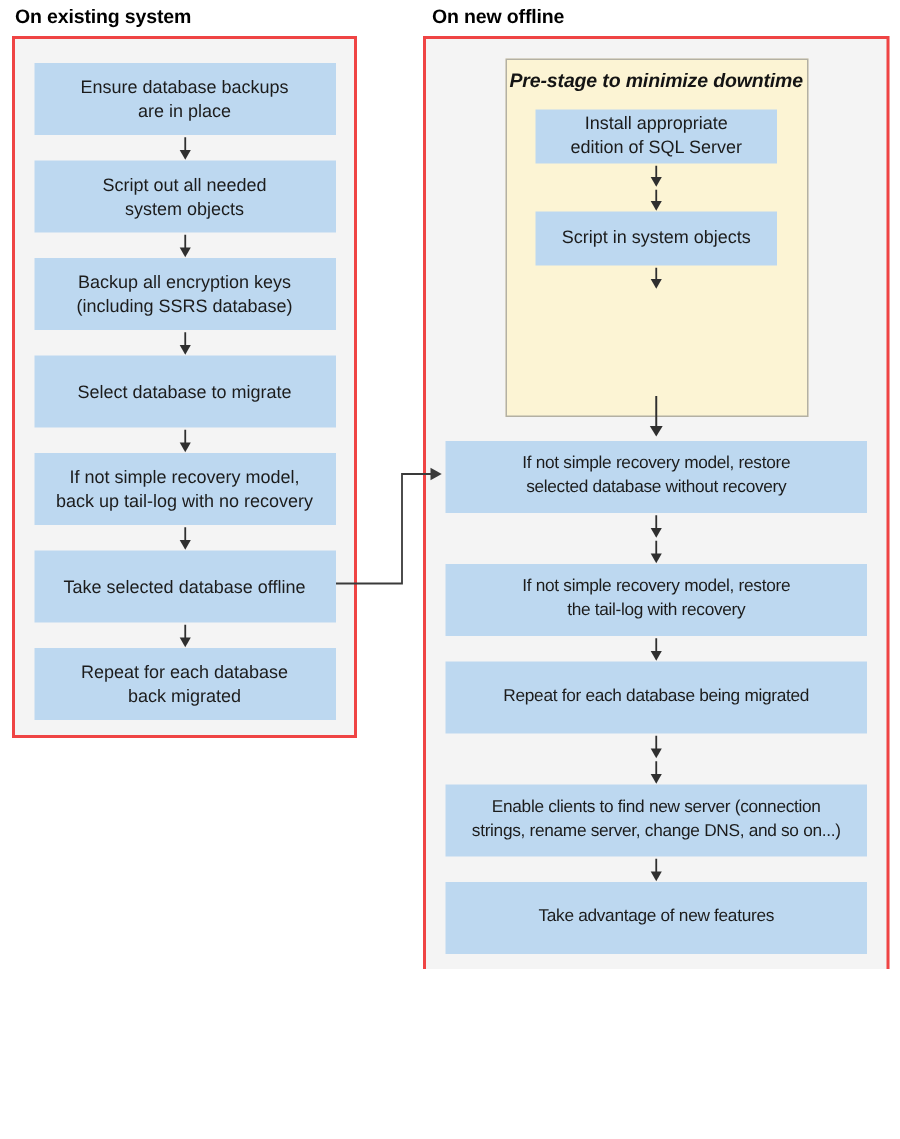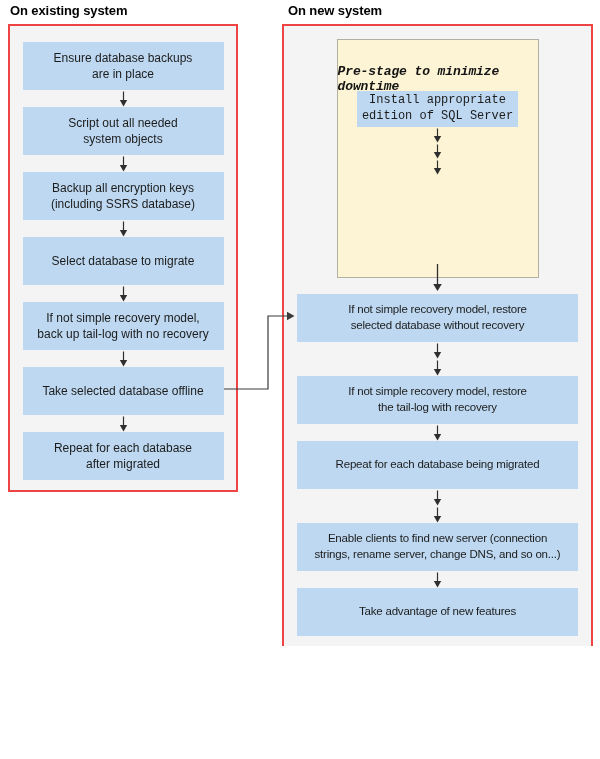--- a/index.html
+++ b/index.html
@@ -24,36 +24,36 @@
     flex:0 0 auto;
   }
   .node-l{width:201px;height:48px;}
   .node-lg{width:281px;height:48px;font-size:11.5px;letter-spacing:-0.2px;}
   .pnode{width:161px;height:36px;line-height:1.3;}
   .gap{height:17px;display:flex;align-items:center;justify-content:center;flex:0 0 auto;}
   .pgap{height:16px;display:flex;align-items:center;justify-content:center;flex:0 0 auto;}
   .gap svg,.pgap svg{display:block;}
   .prestage{
     box-sizing:border-box;width:202px;height:239px;background:#fcf4d4;border:1px solid #b3b0a3;
-    display:flex;flex-direction:column;align-items:center;padding-top:24px;flex:0 0 auto;font-family:Liberation Mono, monospace;
+    display:flex;flex-direction:column;align-items:center;padding-top:6px;flex:0 0 auto;
   }
   .prestage-title{
     height:18px;font-size:13px;font-weight:bold;font-style:italic;color:#141414;
     margin-bottom:9px;letter-spacing:-0.1px;
   }
   .spacer16{height:16px;flex:0 0 auto;}
   .overlay{position:absolute;left:0;top:0;pointer-events:none;z-index:5;}
 </style>
 </head>
 <body>
 
 <div class="page">
 
   <div class="hdr" style="left:10px">On existing system</div>
-  <div class="hdr" style="left:288px">On new system</div>
+  <div class="hdr" style="left:288px">On new offline</div>
 
   <div class="panel" id="leftPanel">
     <div class="node node-l">Ensure database backups
 are in place</div>
     <div class="gap">
         <svg width="9" height="16" viewBox="0 0 9 16">
           <line x1="4.5" y1="0.5" x2="4.5" y2="9.5" stroke="#2f2f2f" stroke-width="1.2"></line>
           <polygon points="0.8,9 8.2,9 4.5,15.5" fill="#2f2f2f"></polygon>
         </svg>
       </div>
@@ -89,40 +89,41 @@
         </svg>
       </div>
     <div class="node node-l">Take selected database offline</div>
     <div class="gap">
         <svg width="9" height="16" viewBox="0 0 9 16">
           <line x1="4.5" y1="0.5" x2="4.5" y2="9.5" stroke="#2f2f2f" stroke-width="1.2"></line>
           <polygon points="0.8,9 8.2,9 4.5,15.5" fill="#2f2f2f"></polygon>
         </svg>
       </div>
     <div class="node node-l">Repeat for each database
-after migrated</div>
+back migrated</div>
   </div>
 
   <div class="panel" id="rightPanel">
     <div class="prestage">
       <div class="prestage-title">Pre-stage to minimize downtime</div>
       <div class="node pnode">Install appropriate
 edition of SQL Server</div>
       <div class="pgap">
           <svg width="9" height="15" viewBox="0 0 9 15">
             <line x1="4.5" y1="0.5" x2="4.5" y2="8.5" stroke="#2f2f2f" stroke-width="1.2"></line>
             <polygon points="0.8,8 8.2,8 4.5,14.5" fill="#2f2f2f"></polygon>
           </svg>
         </div>
       <div class="pgap">
           <svg width="9" height="15" viewBox="0 0 9 15">
             <line x1="4.5" y1="0.5" x2="4.5" y2="8.5" stroke="#2f2f2f" stroke-width="1.2"></line>
             <polygon points="0.8,8 8.2,8 4.5,14.5" fill="#2f2f2f"></polygon>
           </svg>
         </div>
+      <div class="node pnode">Script in system objects</div>
       <div class="pgap">
           <svg width="9" height="15" viewBox="0 0 9 15">
             <line x1="4.5" y1="0.5" x2="4.5" y2="8.5" stroke="#2f2f2f" stroke-width="1.2"></line>
             <polygon points="0.8,8 8.2,8 4.5,14.5" fill="#2f2f2f"></polygon>
           </svg>
         </div>
     </div>
     <div class="spacer16"></div>
     <div class="node node-lg">If not simple recovery model, restore
 selected database without recovery</div>

